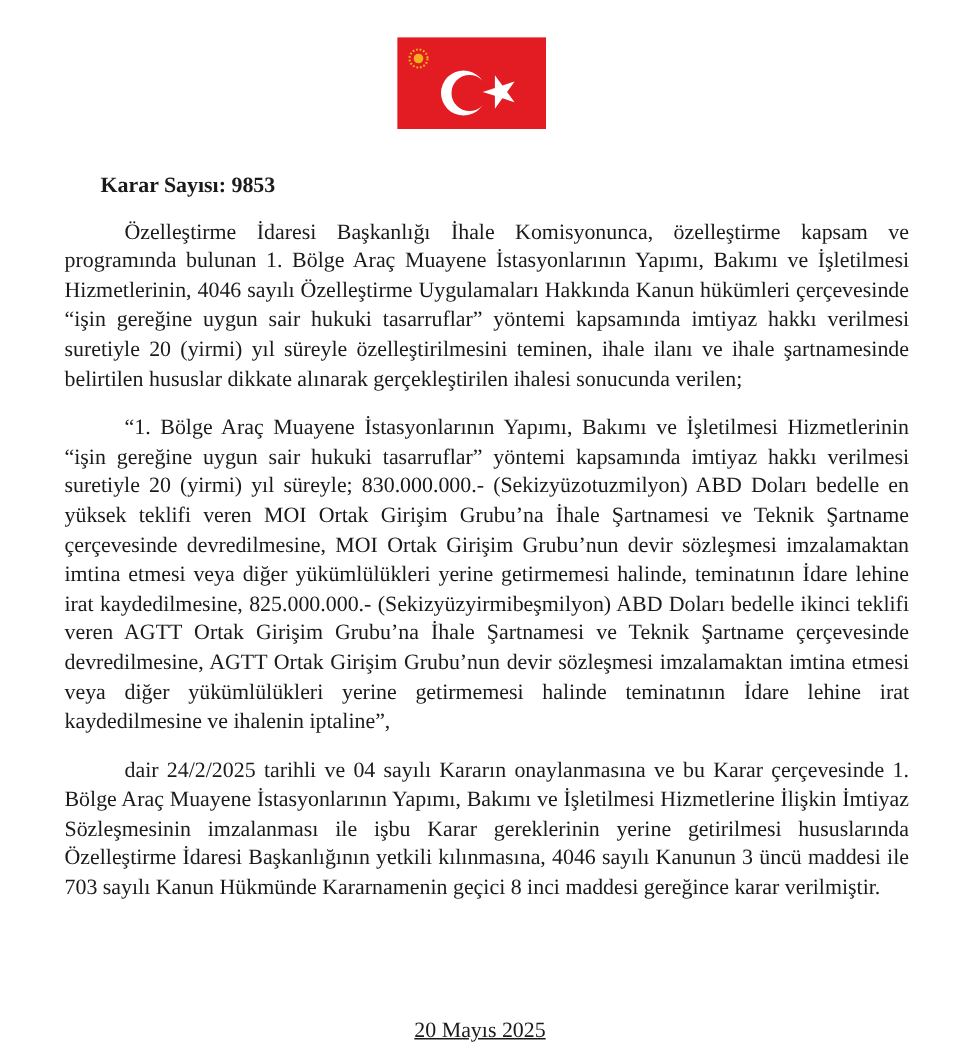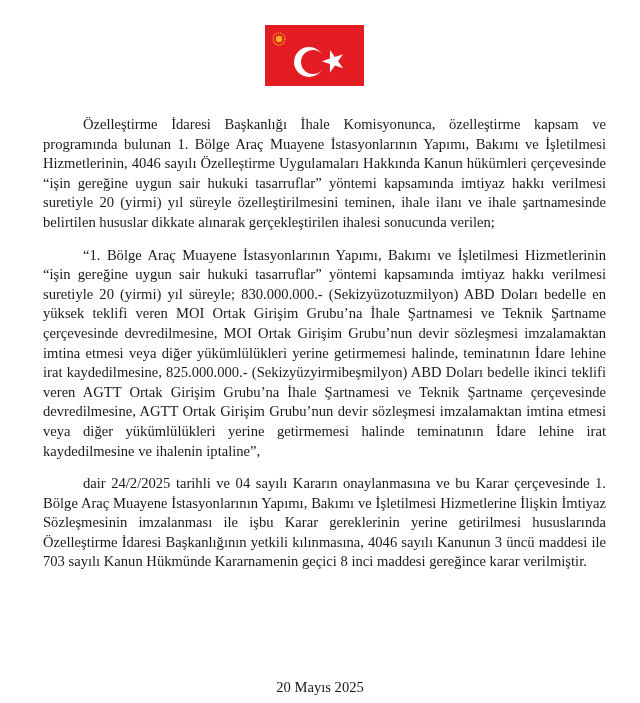--- a/index.html
+++ b/index.html
@@ -4,39 +4,40 @@
 <style>
   html, body { margin: 0; padding: 0; background: #ffffff; }
   body { width: 640px; height: 703px; position: relative; overflow: hidden;
          font-family: "Liberation Serif", serif; color: #1a1a1a; }
   .flag { position: absolute; left: 265px; top: 25px; width: 99px; height: 61px; background: #e31b23; }
   .flag svg { display: block; }
   .content { position: absolute; left: 43px; top: 115px; width: 563px; font-size: 14.6px; line-height: 19.6px; }
   .title { font-weight: bold; margin-left: 24px; margin-bottom: 11px; }
   .para { text-align: justify; text-indent: 40px; margin: 0; }
   .para + .para { margin-top: 13px; }
-  .date { position: absolute; left: 0; width: 640px; top: 679px; text-align: center; font-size: 14.6px; }
+  .date { position: absolute; left: 0; width: 640px; top: 679px; text-align: center; font-size: 14.6px; text-decoration: underline; }
 </style>
 </head>
 <body>
 
 <div class="flag">
   <svg width="99" height="61" viewBox="0 0 99 61">
     <rect x="0" y="0" width="99" height="61" fill="#e31b23"></rect>
     <g>
       <circle cx="14" cy="14" r="6" fill="none" stroke="#f2b01e" stroke-width="1.4" stroke-dasharray="1.2 1.2"></circle>
       <circle cx="14" cy="14" r="3.2" fill="#f2b01e"></circle>
     </g>
     <g>
       <circle cx="44" cy="37" r="15" fill="#ffffff"></circle>
       <circle cx="48" cy="37" r="12" fill="#e31b23"></circle>
       <polygon fill="#ffffff" points="60,37 68.3,34.3 68.3,25.6 73.4,32.6 81.7,29.9 76.6,37 81.7,44.1 73.4,41.4 68.3,48.4 68.3,39.7" transform="translate(-2,0) scale(0.98)"></polygon>
     </g>
   </svg>
 </div>
 
 <div class="content">
+  <div class="title">Karar Sayısı: 9853</div>
   <p class="para">Özelleştirme İdaresi Başkanlığı İhale Komisyonunca, özelleştirme kapsam ve programında bulunan 1. Bölge Araç Muayene İstasyonlarının Yapımı, Bakımı ve İşletilmesi Hizmetlerinin, 4046 sayılı Özelleştirme Uygulamaları Hakkında Kanun hükümleri çerçevesinde “işin gereğine uygun sair hukuki tasarruflar” yöntemi kapsamında imtiyaz hakkı verilmesi suretiyle 20 (yirmi) yıl süreyle özelleştirilmesini teminen, ihale ilanı ve ihale şartnamesinde belirtilen hususlar dikkate alınarak gerçekleştirilen ihalesi sonucunda verilen;</p>
   <p class="para">“1. Bölge Araç Muayene İstasyonlarının Yapımı, Bakımı ve İşletilmesi Hizmetlerinin “işin gereğine uygun sair hukuki tasarruflar” yöntemi kapsamında imtiyaz hakkı verilmesi suretiyle 20 (yirmi) yıl süreyle; 830.000.000.- (Sekizyüzotuzmilyon) ABD Doları bedelle en yüksek teklifi veren MOI Ortak Girişim Grubu’na İhale Şartnamesi ve Teknik Şartname çerçevesinde devredilmesine, MOI Ortak Girişim Grubu’nun devir sözleşmesi imzalamaktan imtina etmesi veya diğer yükümlülükleri yerine getirmemesi halinde, teminatının İdare lehine irat kaydedilmesine, 825.000.000.- (Sekizyüzyirmibeşmilyon) ABD Doları bedelle ikinci teklifi veren AGTT Ortak Girişim Grubu’na İhale Şartnamesi ve Teknik Şartname çerçevesinde devredilmesine, AGTT Ortak Girişim Grubu’nun devir sözleşmesi imzalamaktan imtina etmesi veya diğer yükümlülükleri yerine getirmemesi halinde teminatının İdare lehine irat kaydedilmesine ve ihalenin iptaline”,</p>
   <p class="para">dair 24/2/2025 tarihli ve 04 sayılı Kararın onaylanmasına ve bu Karar çerçevesinde 1. Bölge Araç Muayene İstasyonlarının Yapımı, Bakımı ve İşletilmesi Hizmetlerine İlişkin İmtiyaz Sözleşmesinin imzalanması ile işbu Karar gereklerinin yerine getirilmesi hususlarında Özelleştirme İdaresi Başkanlığının yetkili kılınmasına, 4046 sayılı Kanunun 3 üncü maddesi ile 703 sayılı Kanun Hükmünde Kararnamenin geçici 8 inci maddesi gereğince karar verilmiştir.</p>
 </div>
 
 <div class="date">20 Mayıs 2025</div>
 
 </body></html>

